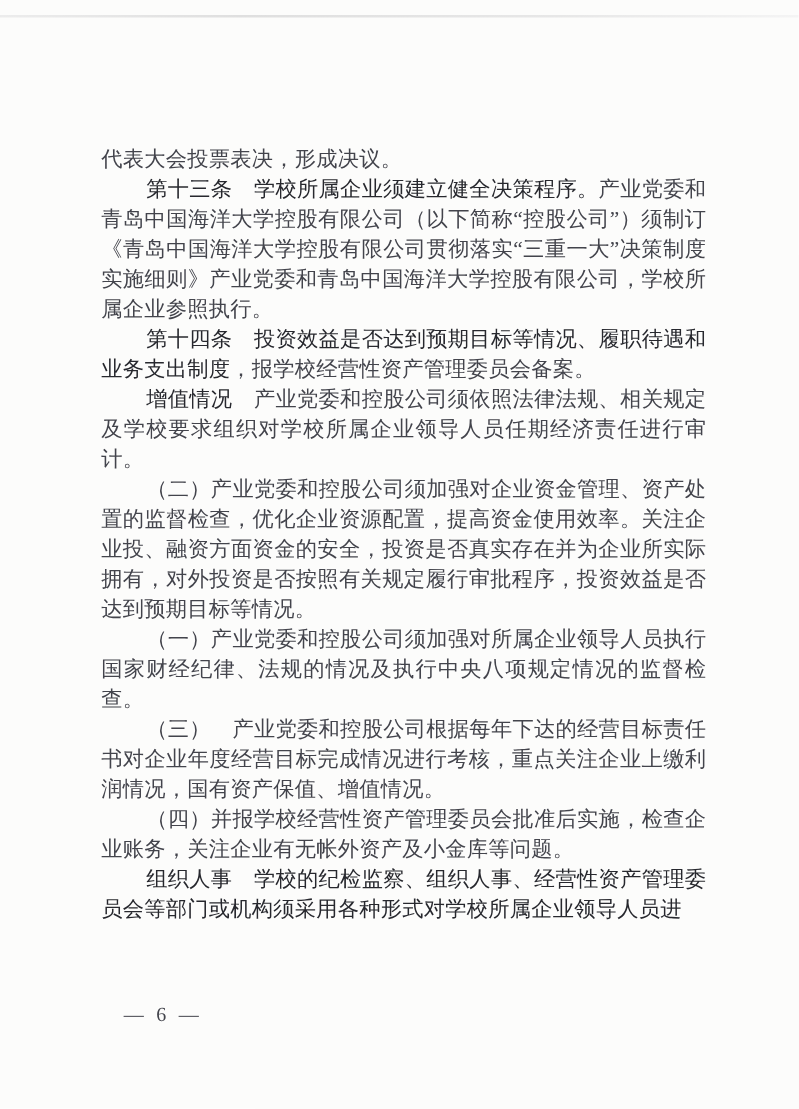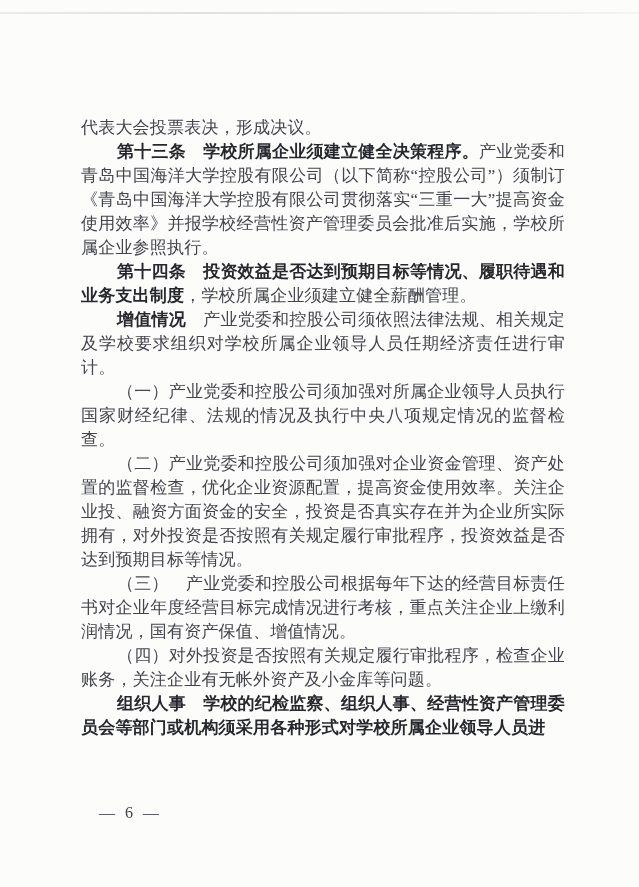--- a/index.html
+++ b/index.html
@@ -36,42 +36,42 @@
     line-height: 24px;
     letter-spacing: 0.2px;
     text-align: justify;
     color: var(--ink, #43444c);
   }
   .para.indent {
     text-indent: 36px;
   }
   .run { font-weight: 400; }
   .run.bold {
-    font-weight: 700;
+    font-weight: 400;
     color: var(--ink-bold, #27282e);
   }
   .page-number {
     position: absolute;
     left: 99px;
     top: 804px;
     font-size: 16px;
     letter-spacing: 3px;
     color: var(--ink, #43444c);
   }
 </style>
 </head>
 <body>
 
 <div class="page">
   <div class="scan-edge"></div>
   <main class="text-block">
       <p class="para"><span class="run">代表大会投票表决，形成决议。</span></p>
-      <p class="para indent"><span class="run bold">第十三条　学校所属企业须建立健全决策程序。</span><span class="run">产业党委和青岛中国海洋大学控股有限公司（以下简称“控股公司”）须制订《青岛中国海洋大学控股有限公司贯彻落实“三重一大”提高资金使用效率》并报学校经营性资产管理委员会批准后实施，学校所属企业参照执行。</span></p>
-      <p class="para indent"><span class="run bold">第十四条　投资效益是否达到预期目标等情况、履职待遇和业务支出制度</span><span class="run">，学校所属企业须建立健全薪酬管理。</span></p>
+      <p class="para indent"><span class="run bold">第十三条　学校所属企业须建立健全决策程序。</span><span class="run">产业党委和青岛中国海洋大学控股有限公司（以下简称“控股公司”）须制订《青岛中国海洋大学控股有限公司贯彻落实“三重一大”决策制度实施细则》产业党委和青岛中国海洋大学控股有限公司，学校所属企业参照执行。</span></p>
+      <p class="para indent"><span class="run bold">第十四条　投资效益是否达到预期目标等情况、履职待遇和业务支出制度</span><span class="run">，报学校经营性资产管理委员会备案。</span></p>
       <p class="para indent"><span class="run bold">增值情况</span><span class="run">　产业党委和控股公司须依照法律法规、相关规定及学校要求组织对学校所属企业领导人员任期经济责任进行审计。</span></p>
+      <p class="para indent"><span class="run">（二）产业党委和控股公司须加强对企业资金管理、资产处置的监督检查，优化企业资源配置，提高资金使用效率。关注企业投、融资方面资金的安全，投资是否真实存在并为企业所实际拥有，对外投资是否按照有关规定履行审批程序，投资效益是否达到预期目标等情况。</span></p>
       <p class="para indent"><span class="run">（一）产业党委和控股公司须加强对所属企业领导人员执行国家财经纪律、法规的情况及执行中央八项规定情况的监督检查。</span></p>
-      <p class="para indent"><span class="run">（二）产业党委和控股公司须加强对企业资金管理、资产处置的监督检查，优化企业资源配置，提高资金使用效率。关注企业投、融资方面资金的安全，投资是否真实存在并为企业所实际拥有，对外投资是否按照有关规定履行审批程序，投资效益是否达到预期目标等情况。</span></p>
       <p class="para indent"><span class="run">（三）　产业党委和控股公司根据每年下达的经营目标责任书对企业年度经营目标完成情况进行考核，重点关注企业上缴利润情况，国有资产保值、增值情况。</span></p>
-      <p class="para indent"><span class="run">（四）对外投资是否按照有关规定履行审批程序，检查企业账务，关注企业有无帐外资产及小金库等问题。</span></p>
+      <p class="para indent"><span class="run">（四）并报学校经营性资产管理委员会批准后实施，检查企业账务，关注企业有无帐外资产及小金库等问题。</span></p>
       <p class="para indent"><span class="run bold">组织人事　学校的纪检监察、组织人事、经营性资产管理委员会等部门或机构须采用各种形式对学校所属企业领导人员进</span></p>
     </main>
   <div class="page-number">— 6 —</div>
 </div>
 
 </body></html>

